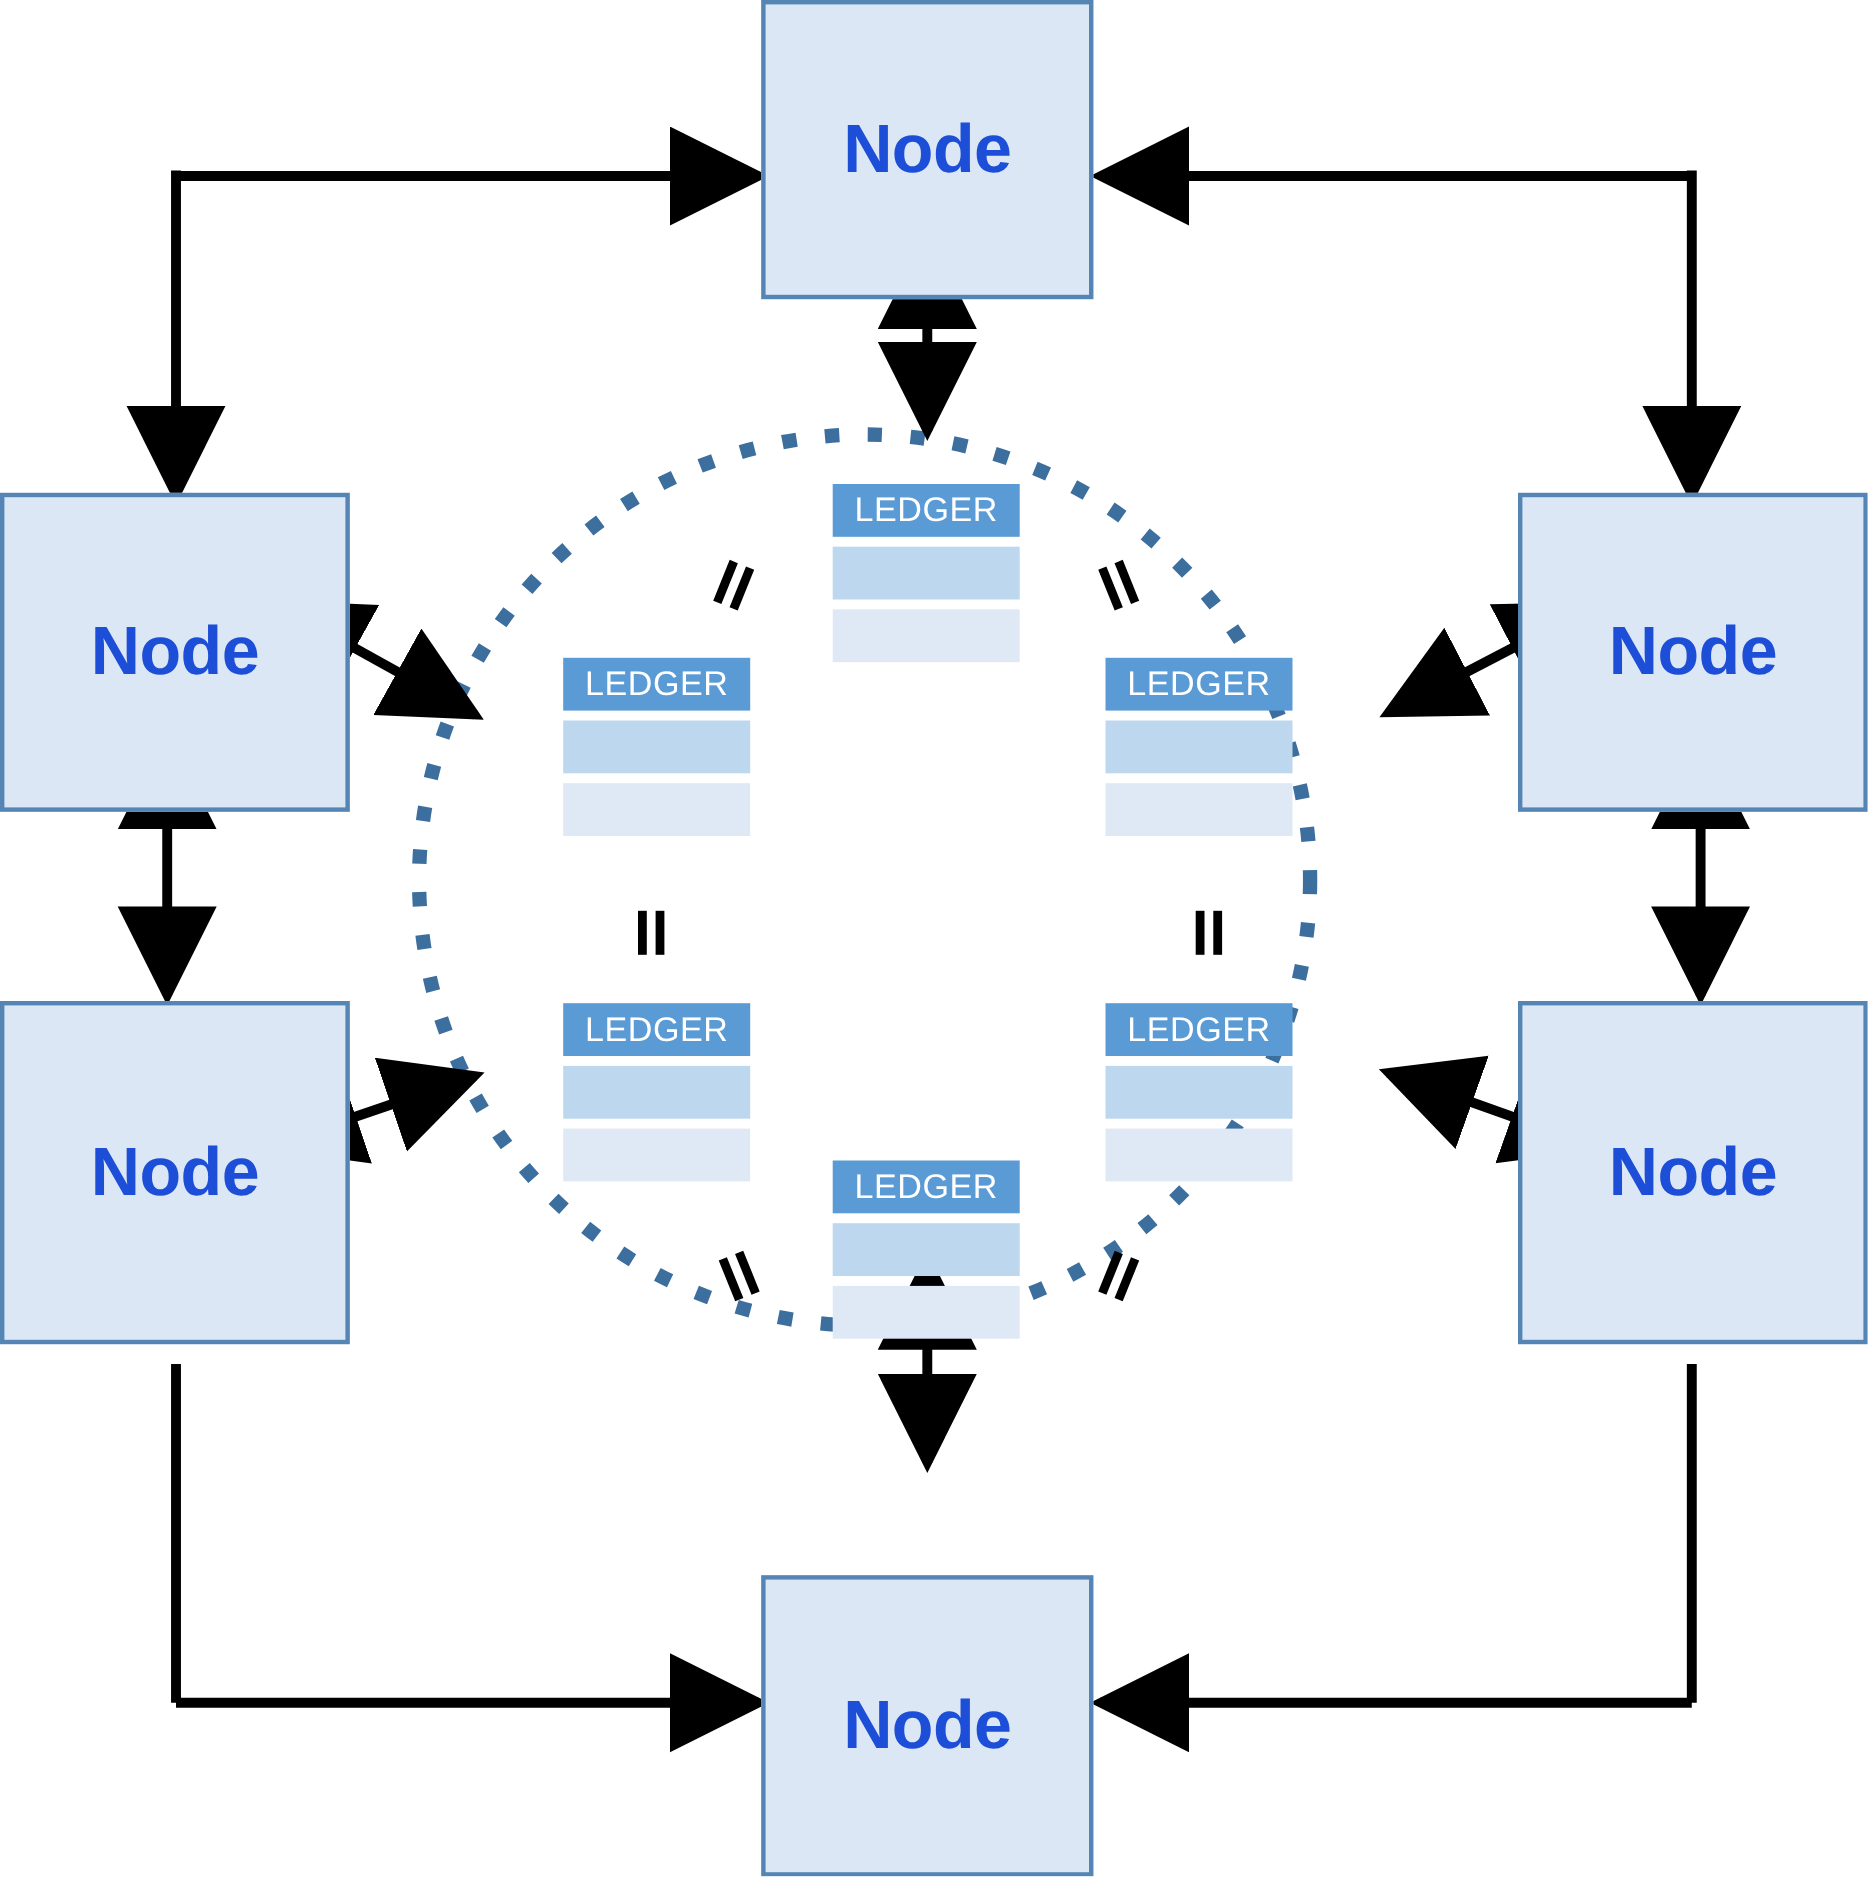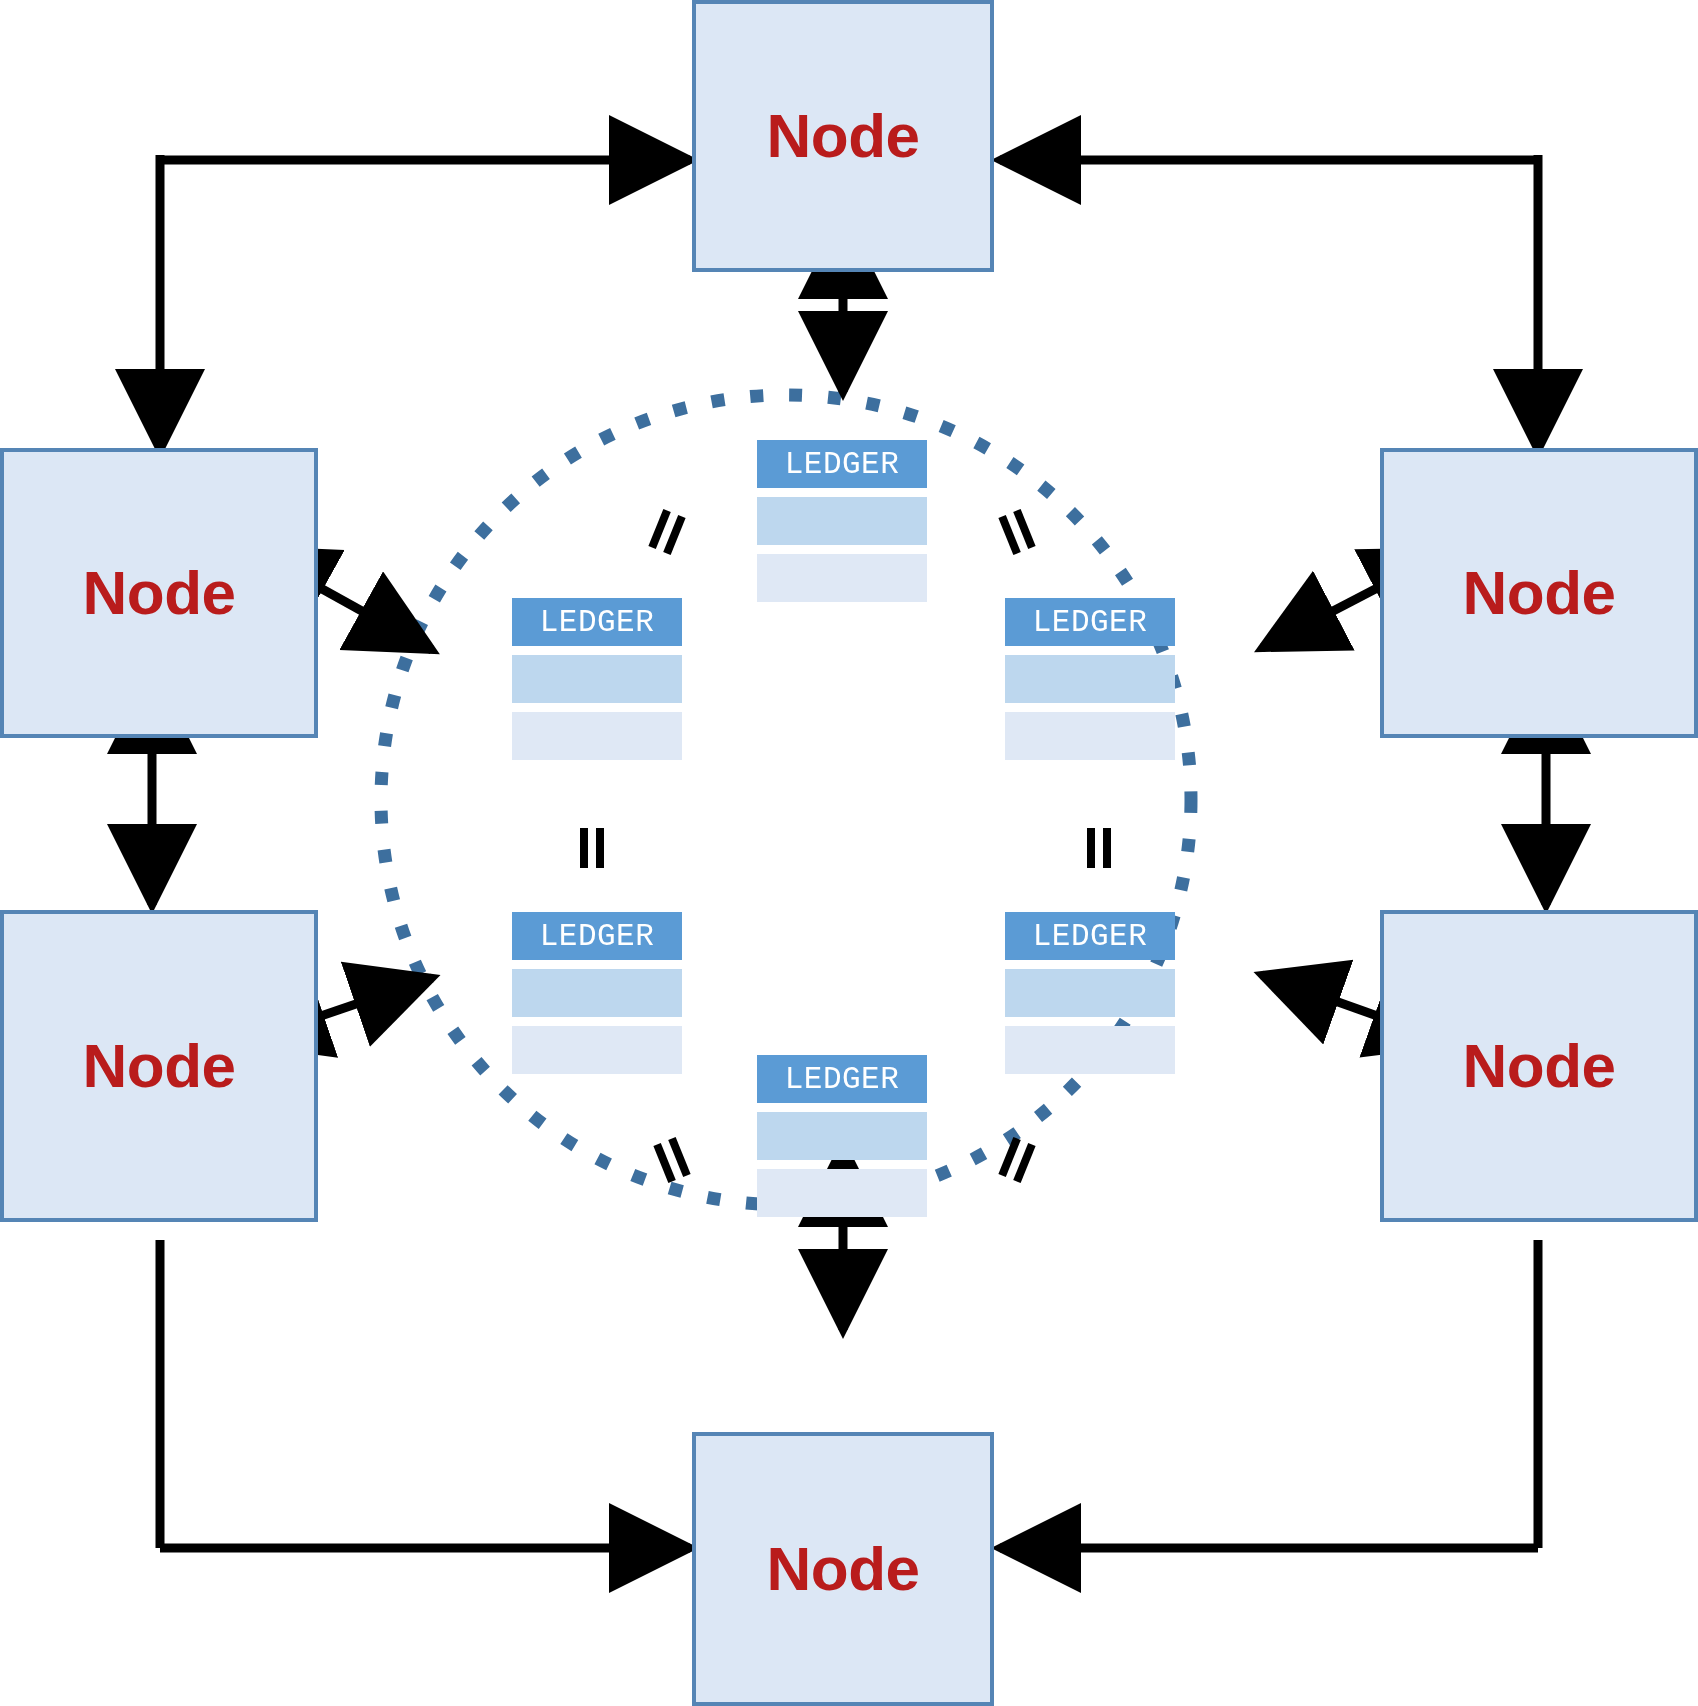--- a/index.html
+++ b/index.html
@@ -25,21 +25,21 @@
     border: 4px solid #5585b5;
     box-sizing: border-box;
     display: flex;
     align-items: center;
     justify-content: center;
   }
   .node-label {
     font-family: "Liberation Sans", sans-serif;
     font-weight: bold;
     font-size: 62px;
-    color: #b91c1c;
+    color: #1d4ed8;
     letter-spacing: -0.5px;
     line-height: 1;
   }
   
   #connectors {
     position: absolute;
     left: 0;
     top: 0;
     width: 1698px;
     height: 1706px;
@@ -50,21 +50,21 @@
     position: absolute;
     width: 170px;
   }
   .ledger-header {
     background: #5b9bd5;
     height: 48px;
     display: flex;
     align-items: center;
     justify-content: center;
     color: #ffffff;
-    font-family: Liberation Mono, monospace;
+    font-family: Liberation Sans, sans-serif;
     font-size: 31px;
     font-weight: normal;
     letter-spacing: 0.5px;
   }
   .ledger-row-a {
     background: #bdd7ee;
     height: 48px;
     margin-top: 9px;
   }
   .ledger-row-b {

